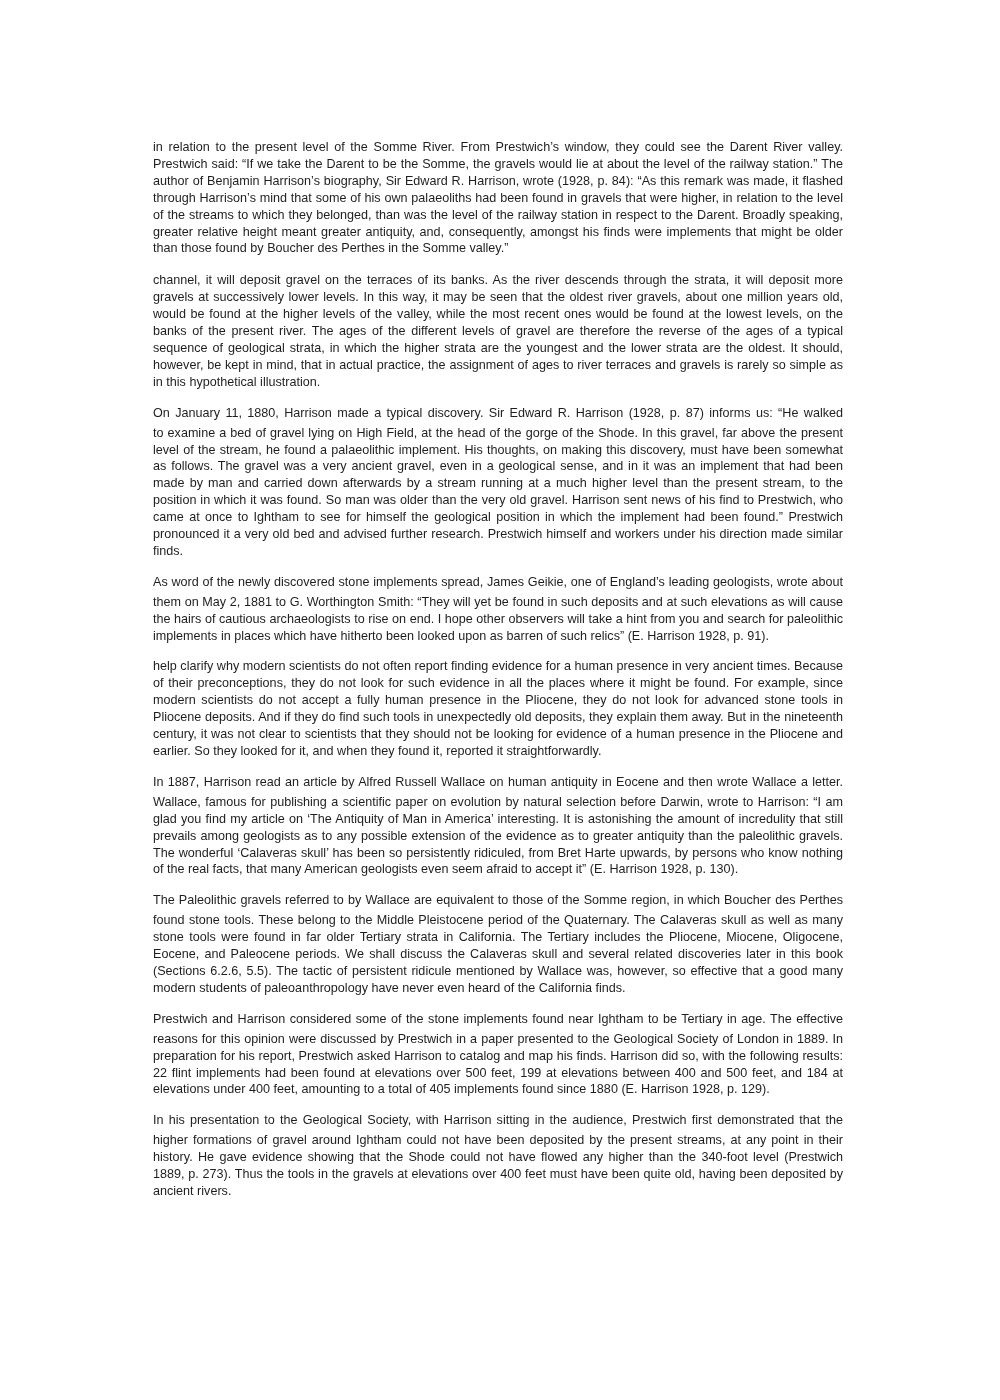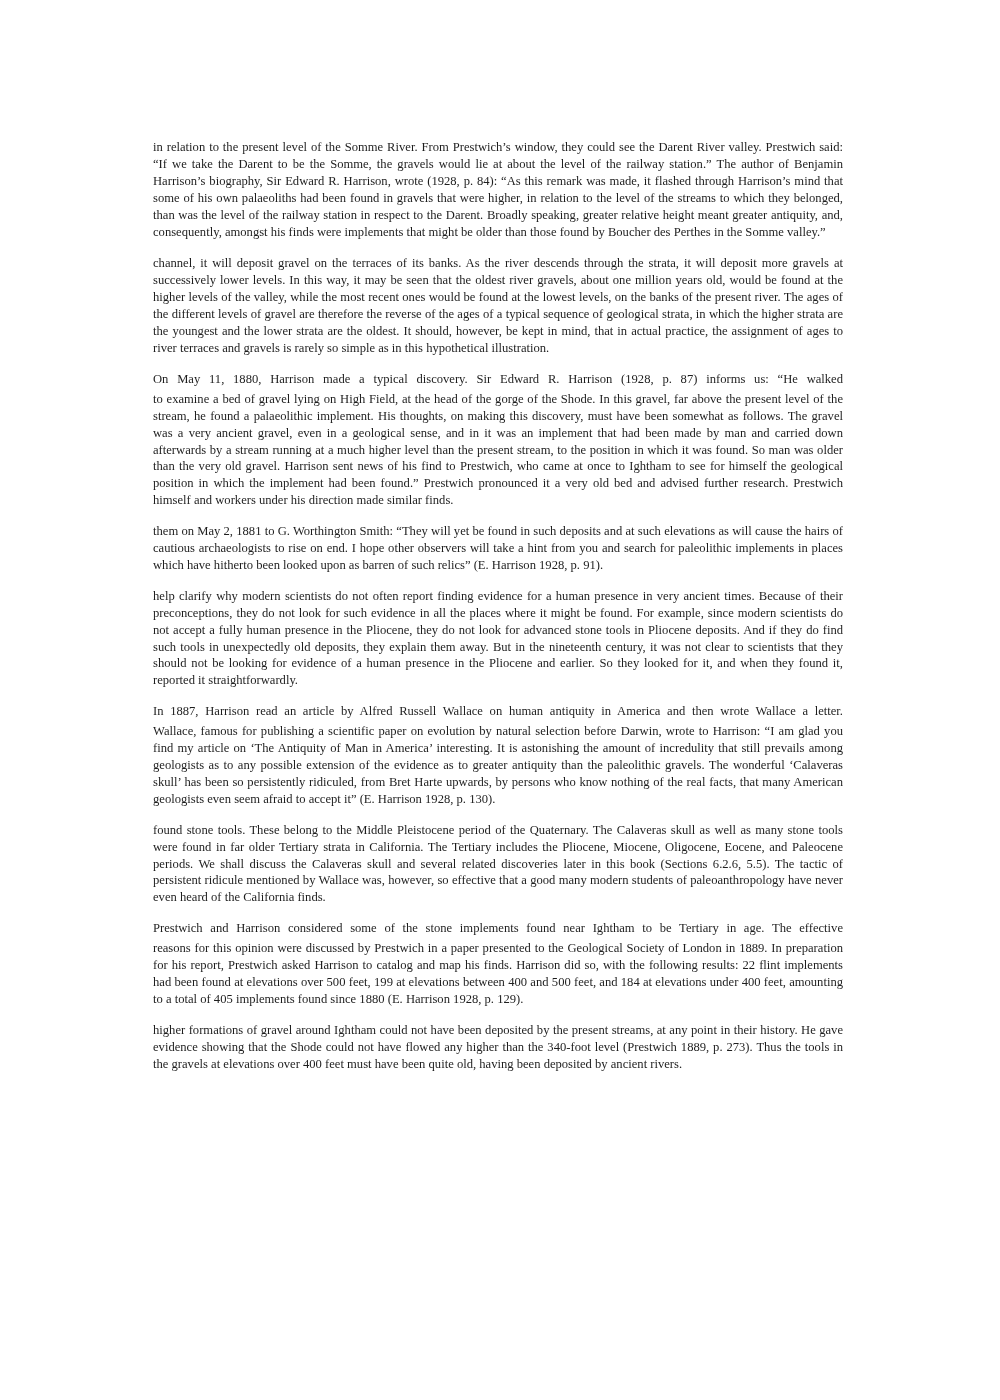--- a/index.html
+++ b/index.html
@@ -2,21 +2,21 @@
 <html><head>
 <meta charset="utf-8">
 <style>
   html, body { margin: 0; padding: 0; background: #ffffff; }
   body { width: 1000px; height: 1400px; position: relative; overflow: hidden; }
   .page {
     position: absolute;
     left: 153px;
     top: 139px;
     width: 690px;
-    font-family: Liberation Serif, serif;
+    font-family: Liberation Sans, sans-serif;
     font-size: 12.6px;
     line-height: 16.9px;
     color: #1e1e1e;
   }
   .para {
     margin: 0 0 14px 0;
     text-align: justify;
   }
   .para .first {
     display: block;
@@ -31,36 +31,39 @@
 <body>
 
 <div class="page">
   <p class="para p0">
     <span class="rest">in relation to the present level of the Somme River. From Prestwich’s window, they could see the Darent River valley. Prestwich said: “If we take the Darent to be the Somme, the gravels would lie at about the level of the railway station.” The author of Benjamin Harrison’s biography, Sir Edward R. Harrison, wrote (1928, p. 84): “As this remark was made, it flashed through Harrison’s mind that some of his own palaeoliths had been found in gravels that were higher, in relation to the level of the streams to which they belonged, than was the level of the railway station in respect to the Darent. Broadly speaking, greater relative height meant greater antiquity, and, consequently, amongst his finds were implements that might be older than those found by Boucher des Perthes in the Somme valley.”</span>
   </p>
   <p class="para">
     <span class="rest">channel, it will deposit gravel on the terraces of its banks. As the river descends through the strata, it will deposit more gravels at successively lower levels. In this way, it may be seen that the oldest river gravels, about one million years old, would be found at the higher levels of the valley, while the most recent ones would be found at the lowest levels, on the banks of the present river. The ages of the different levels of gravel are therefore the reverse of the ages of a typical sequence of geological strata, in which the higher strata are the youngest and the lower strata are the oldest. It should, however, be kept in mind, that in actual practice, the assignment of ages to river terraces and gravels is rarely so simple as in this hypothetical illustration.</span>
   </p>
   <p class="para">
-    <span class="first">On May 11, 1880, Harrison made a typical discovery. Sir Edward R. Harrison (1928, p. 87) informs us: “He walked</span>
+    <span class="first">On January 11, 1880, Harrison made a typical discovery. Sir Edward R. Harrison (1928, p. 87) informs us: “He walked</span>
     <span class="rest">to examine a bed of gravel lying on High Field, at the head of the gorge of the Shode. In this gravel, far above the present level of the stream, he found a palaeolithic implement. His thoughts, on making this discovery, must have been somewhat as follows. The gravel was a very ancient gravel, even in a geological sense, and in it was an implement that had been made by man and carried down afterwards by a stream running at a much higher level than the present stream, to the position in which it was found. So man was older than the very old gravel. Harrison sent news of his find to Prestwich, who came at once to Ightham to see for himself the geological position in which the implement had been found.” Prestwich pronounced it a very old bed and advised further research. Prestwich himself and workers under his direction made similar finds.</span>
   </p>
   <p class="para">
+    <span class="first">As word of the newly discovered stone implements spread, James Geikie, one of England’s leading geologists, wrote about</span>
     <span class="rest">them on May 2, 1881 to G. Worthington Smith: “They will yet be found in such deposits and at such elevations as will cause the hairs of cautious archaeologists to rise on end. I hope other observers will take a hint from you and search for paleolithic implements in places which have hitherto been looked upon as barren of such relics” (E. Harrison 1928, p. 91).</span>
   </p>
   <p class="para">
     <span class="rest">help clarify why modern scientists do not often report finding evidence for a human presence in very ancient times. Because of their preconceptions, they do not look for such evidence in all the places where it might be found. For example, since modern scientists do not accept a fully human presence in the Pliocene, they do not look for advanced stone tools in Pliocene deposits. And if they do find such tools in unexpectedly old deposits, they explain them away. But in the nineteenth century, it was not clear to scientists that they should not be looking for evidence of a human presence in the Pliocene and earlier. So they looked for it, and when they found it, reported it straightforwardly.</span>
   </p>
   <p class="para">
-    <span class="first">In 1887, Harrison read an article by Alfred Russell Wallace on human antiquity in America and then wrote Wallace a letter.</span>
+    <span class="first">In 1887, Harrison read an article by Alfred Russell Wallace on human antiquity in Eocene and then wrote Wallace a letter.</span>
     <span class="rest">Wallace, famous for publishing a scientific paper on evolution by natural selection before Darwin, wrote to Harrison: “I am glad you find my article on ‘The Antiquity of Man in America’ interesting. It is astonishing the amount of incredulity that still prevails among geologists as to any possible extension of the evidence as to greater antiquity than the paleolithic gravels. The wonderful ‘Calaveras skull’ has been so persistently ridiculed, from Bret Harte upwards, by persons who know nothing of the real facts, that many American geologists even seem afraid to accept it” (E. Harrison 1928, p. 130).</span>
   </p>
   <p class="para">
+    <span class="first">The Paleolithic gravels referred to by Wallace are equivalent to those of the Somme region, in which Boucher des Perthes</span>
     <span class="rest">found stone tools. These belong to the Middle Pleistocene period of the Quaternary. The Calaveras skull as well as many stone tools were found in far older Tertiary strata in California. The Tertiary includes the Pliocene, Miocene, Oligocene, Eocene, and Paleocene periods. We shall discuss the Calaveras skull and several related discoveries later in this book (Sections 6.2.6, 5.5). The tactic of persistent ridicule mentioned by Wallace was, however, so effective that a good many modern students of paleoanthropology have never even heard of the California finds.</span>
   </p>
   <p class="para">
     <span class="first">Prestwich and Harrison considered some of the stone implements found near Ightham to be Tertiary in age. The effective</span>
     <span class="rest">reasons for this opinion were discussed by Prestwich in a paper presented to the Geological Society of London in 1889. In preparation for his report, Prestwich asked Harrison to catalog and map his finds. Harrison did so, with the following results: 22 flint implements had been found at elevations over 500 feet, 199 at elevations between 400 and 500 feet, and 184 at elevations under 400 feet, amounting to a total of 405 implements found since 1880 (E. Harrison 1928, p. 129).</span>
   </p>
   <p class="para">
+    <span class="first">In his presentation to the Geological Society, with Harrison sitting in the audience, Prestwich first demonstrated that the</span>
     <span class="rest">higher formations of gravel around Ightham could not have been deposited by the present streams, at any point in their history. He gave evidence showing that the Shode could not have flowed any higher than the 340-foot level (Prestwich 1889, p. 273). Thus the tools in the gravels at elevations over 400 feet must have been quite old, having been deposited by ancient rivers.</span>
   </p>
 </div>
 
 </body></html>

